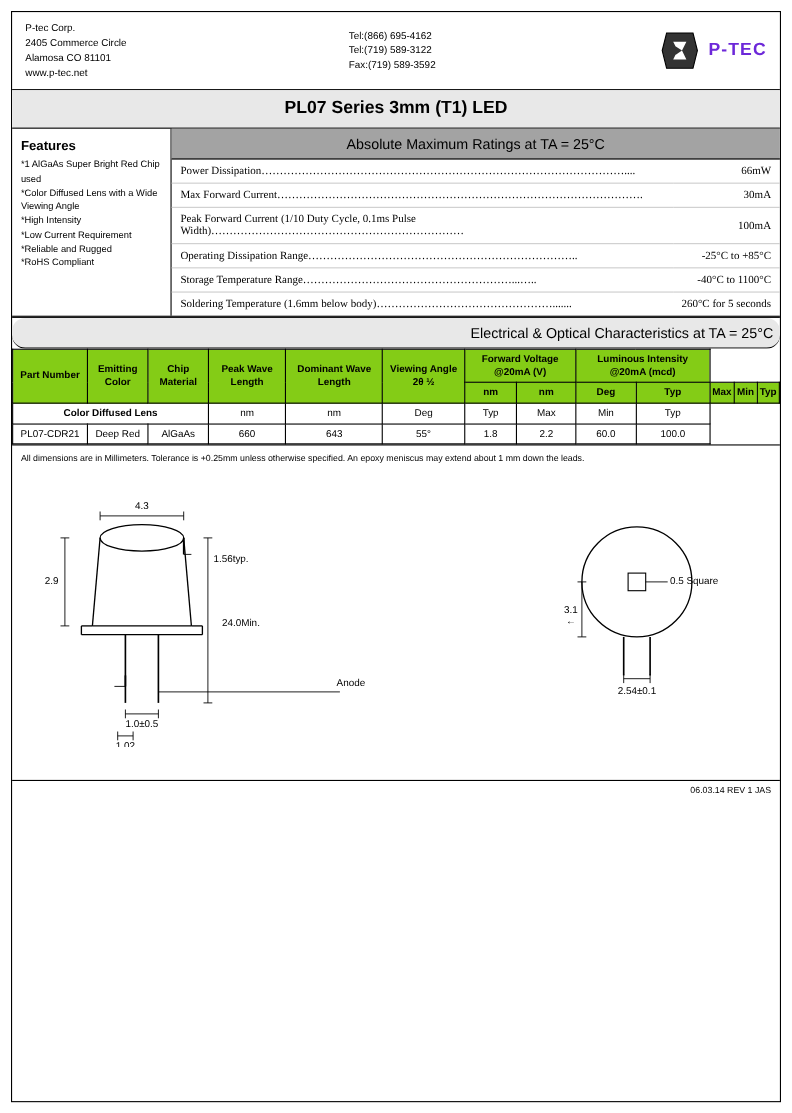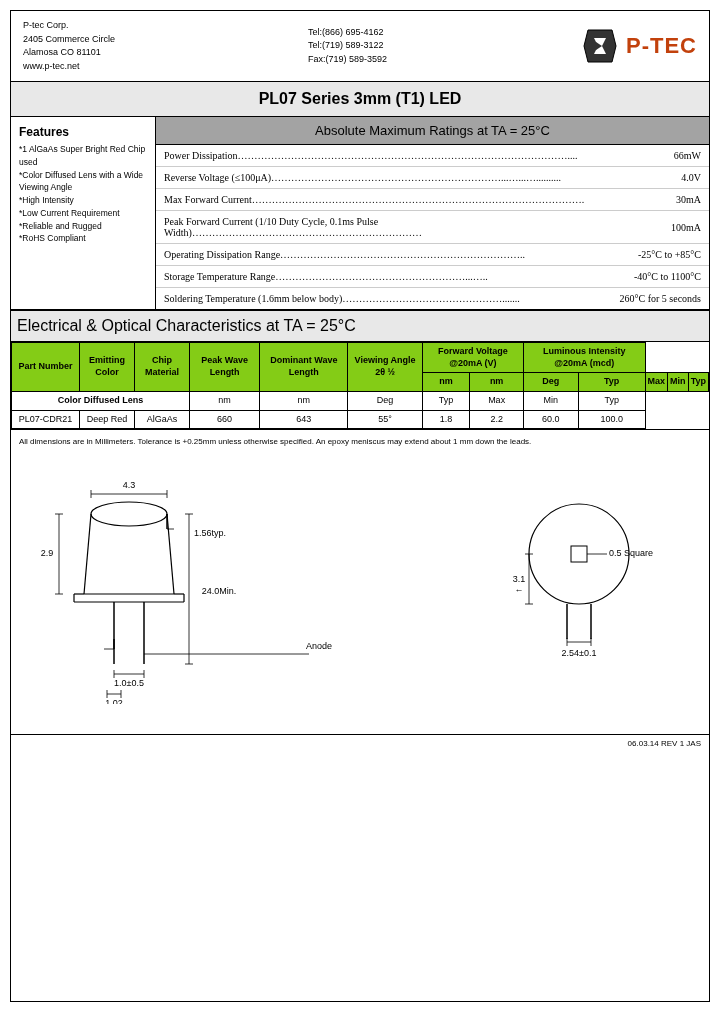--- a/index.html
+++ b/index.html
@@ -37,24 +37,24 @@
     .logo-container {
       display: flex;
       align-items: center;
       gap: 6px;
     }
     .logo-icon {
       width: 40px;
       height: 40px;
     }
     .logo-text {
-      font-size: 22px;
+      font-size: 16px;
       font-weight: bold;
       letter-spacing: 1px;
-      color: #c2410c;
+      color: #6d28d9;
     }
     
     .title-bar {
       background: #e8e8e8;
       text-align: center;
       padding: 8px;
       border-bottom: 1.5px solid #000;
       font-size: 16px;
       font-weight: bold;
     }
@@ -110,24 +110,25 @@
     .ratings-table td:last-child {
       text-align: right;
       white-space: nowrap;
     }
     
     .electrical-section {
       border-top: 1.5px solid #000;
     }
     .electrical-header {
       background: #e8e8e8;
-      text-align: left;
+      text-align: right;
       padding: 6px;
       border-bottom: 1.5px solid #000;
-      font-size: 16px;
+      font-size: 13px;
+      border-radius: 12px;
     }
     .char-table {
       width: 100%;
       border-collapse: collapse;
     }
     .char-table th, .char-table td {
       border: 1px solid #000;
       text-align: center;
       font-size: 9px;
       padding: 3px 2px;
@@ -219,24 +220,20 @@
       </div>
     </div>
 
     <div class="ratings-panel">
       <div class="ratings-header">Absolute Maximum Ratings at TA = 25°C</div>
       <table class="ratings-table">
         <tbody>
           <tr>
             <td>Power Dissipation………………………………………………………………………………………....</td>
             <td>66mW</td>
-          </tr>
-          <tr>
-            <td>Reverse Voltage (≤100μA)……………………………………………………………...…...…..........</td>
-            <td>4.0V</td>
           </tr>
           <tr>
             <td>Max Forward Current……………………………………………………………………………………….</td>
             <td>30mA</td>
           </tr>
           <tr>
             <td>Peak Forward Current (1/10 Duty Cycle, 0.1ms Pulse Width)……………………………………………………………</td>
             <td>100mA</td>
           </tr>
           <tr>

